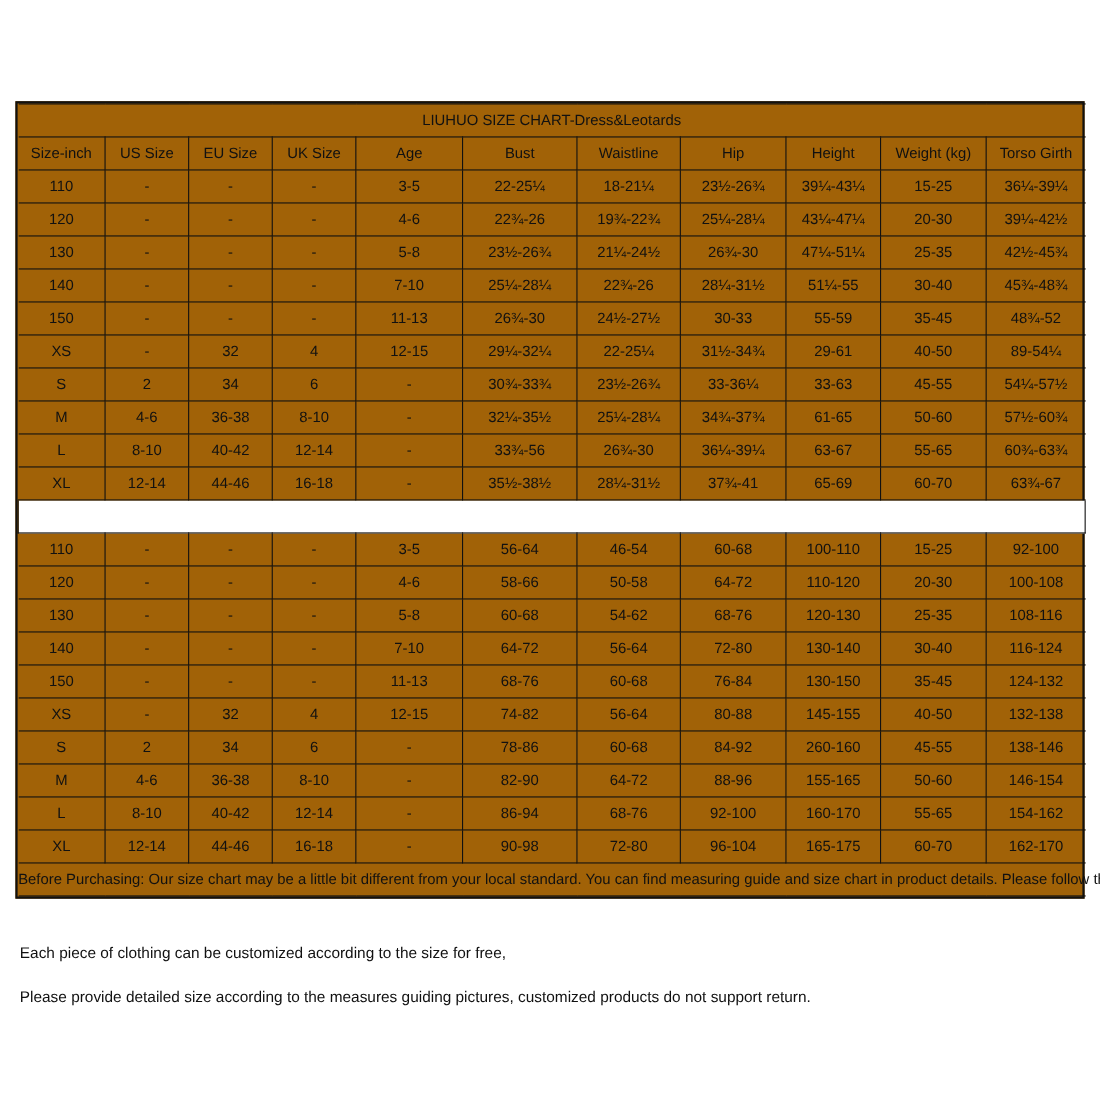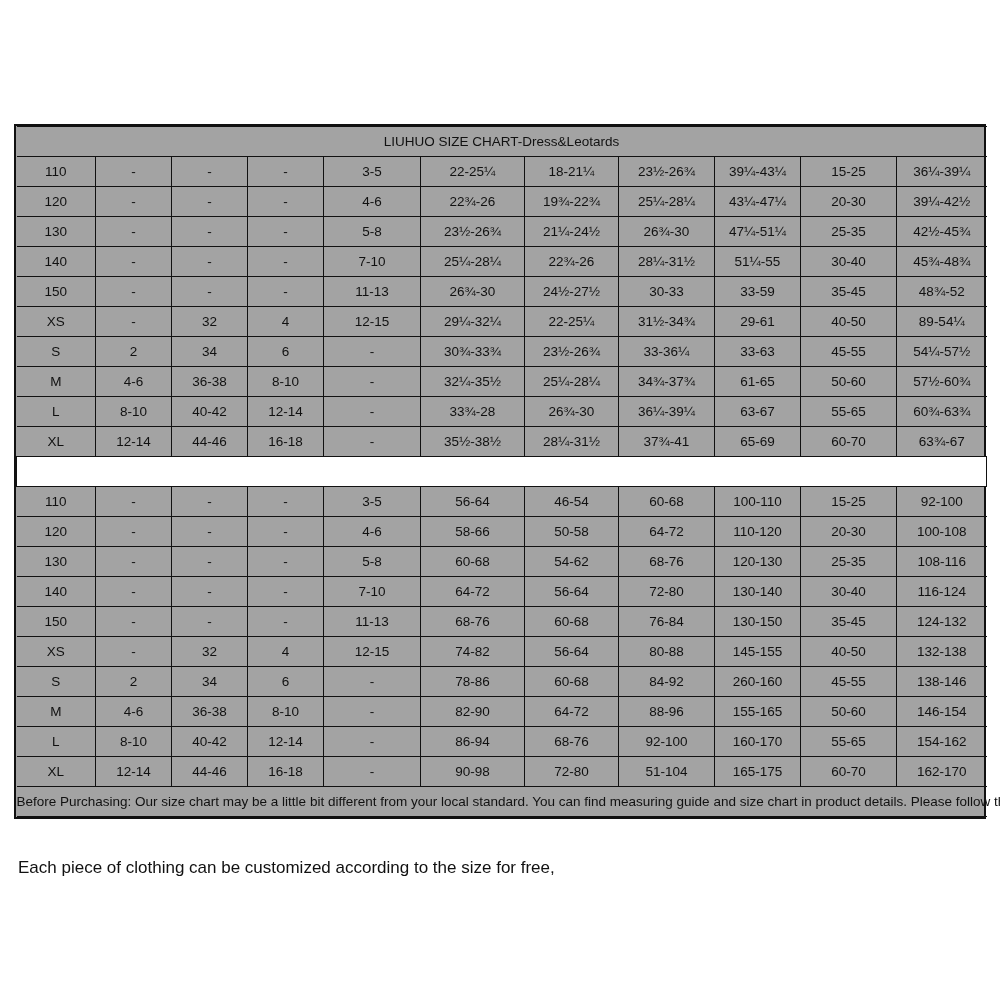--- a/index.html
+++ b/index.html
@@ -22,22 +22,21 @@
     width: 1000px;
     height: 1000px;
   }
   .chart-wrap {
     position: absolute;
     left: 14px;
     top: 92px;
     width: 972px;
     border: 2px solid #111;
     box-sizing: border-box;
-    background: #a3a3a3;
-    margin-top: 32px;
+    background: #a16207;
   }
   table.size-table {
     border-collapse: collapse;
     width: 100%;
     table-layout: fixed;
   }
   table.size-table td,
   table.size-table th {
     border: 1px solid #111;
     font-size: 13.5px;
@@ -75,21 +74,21 @@
     background: #fff;
   }
   .footer-lines {
     position: absolute;
     left: 18px;
     top: 858px;
     width: 960px;
   }
   .footer-lines p {
     margin: 0 0 24px 0;
-    font-size: 17px;
+    font-size: 14px;
     color: #111;
   }
   
   col.c0 { width: 79px; }
   col.c1 { width: 76px; }
   col.c2 { width: 76px; }
   col.c3 { width: 76px; }
   col.c4 { width: 97px; }
   col.c5 { width: 104px; }
   col.c6 { width: 94px; }
@@ -116,20 +115,33 @@
           <col class="c7">
           <col class="c8">
           <col class="c9">
           <col class="c10">
       </colgroup>
       <tbody id="table-body">
           <tr class="title-row">
             <td colspan="11" class="outer-none-l outer-none-r">LIUHUO SIZE CHART-Dress&amp;Leotards</td>
           </tr>
           <tr>
+            <th class="outer-none-l">Size-inch</th>
+            <th>US Size</th>
+            <th>EU Size</th>
+            <th>UK Size</th>
+            <th>Age</th>
+            <th>Bust</th>
+            <th>Waistline</th>
+            <th>Hip</th>
+            <th>Height</th>
+            <th>Weight (kg)</th>
+            <th class="outer-none-r">Torso Girth</th>
+          </tr>
+          <tr>
             <td class="outer-none-l">110</td>
             <td>-</td>
             <td>-</td>
             <td>-</td>
             <td>3-5</td>
             <td>22-25¼</td>
             <td>18-21¼</td>
             <td>23½-26¾</td>
             <td>39¼-43¼</td>
             <td>15-25</td>
@@ -176,21 +188,21 @@
           </tr>
           <tr>
             <td class="outer-none-l">150</td>
             <td>-</td>
             <td>-</td>
             <td>-</td>
             <td>11-13</td>
             <td>26¾-30</td>
             <td>24½-27½</td>
             <td>30-33</td>
-            <td>33-59</td>
+            <td>55-59</td>
             <td>35-45</td>
             <td class="outer-none-r">48¾-52</td>
           </tr>
           <tr>
             <td class="outer-none-l">XS</td>
             <td>-</td>
             <td>32</td>
             <td>4</td>
             <td>12-15</td>
             <td>29¼-32¼</td>
@@ -225,21 +237,21 @@
             <td>61-65</td>
             <td>50-60</td>
             <td class="outer-none-r">57½-60¾</td>
           </tr>
           <tr>
             <td class="outer-none-l">L</td>
             <td>8-10</td>
             <td>40-42</td>
             <td>12-14</td>
             <td>-</td>
-            <td>33¾-28</td>
+            <td>33¾-56</td>
             <td>26¾-30</td>
             <td>36¼-39¼</td>
             <td>63-67</td>
             <td>55-65</td>
             <td class="outer-none-r">60¾-63¾</td>
           </tr>
           <tr>
             <td class="outer-none-l">XL</td>
             <td>12-14</td>
             <td>44-46</td>
@@ -373,29 +385,30 @@
             <td class="outer-none-r">154-162</td>
           </tr>
           <tr>
             <td class="outer-none-l">XL</td>
             <td>12-14</td>
             <td>44-46</td>
             <td>16-18</td>
             <td>-</td>
             <td>90-98</td>
             <td>72-80</td>
-            <td>51-104</td>
+            <td>96-104</td>
             <td>165-175</td>
             <td>60-70</td>
             <td class="outer-none-r">162-170</td>
           </tr>
           <tr class="note-row">
             <td colspan="11" class="outer-none-l outer-none-r">Before Purchasing: Our size chart may be a little bit different from your local standard. You can find measuring guide and size chart in product details. Please follow the guide and chart to determine the best fitting size.</td>
           </tr>
         </tbody>
     </table>
   </div>
 
   <div class="footer-lines">
     <p>Each piece of clothing can be customized according to the size for free,</p>
+    <p>Please provide detailed size according to the measures guiding pictures, customized products do not support return.</p>
   </div>
 
 </div>
 
 </body></html>

